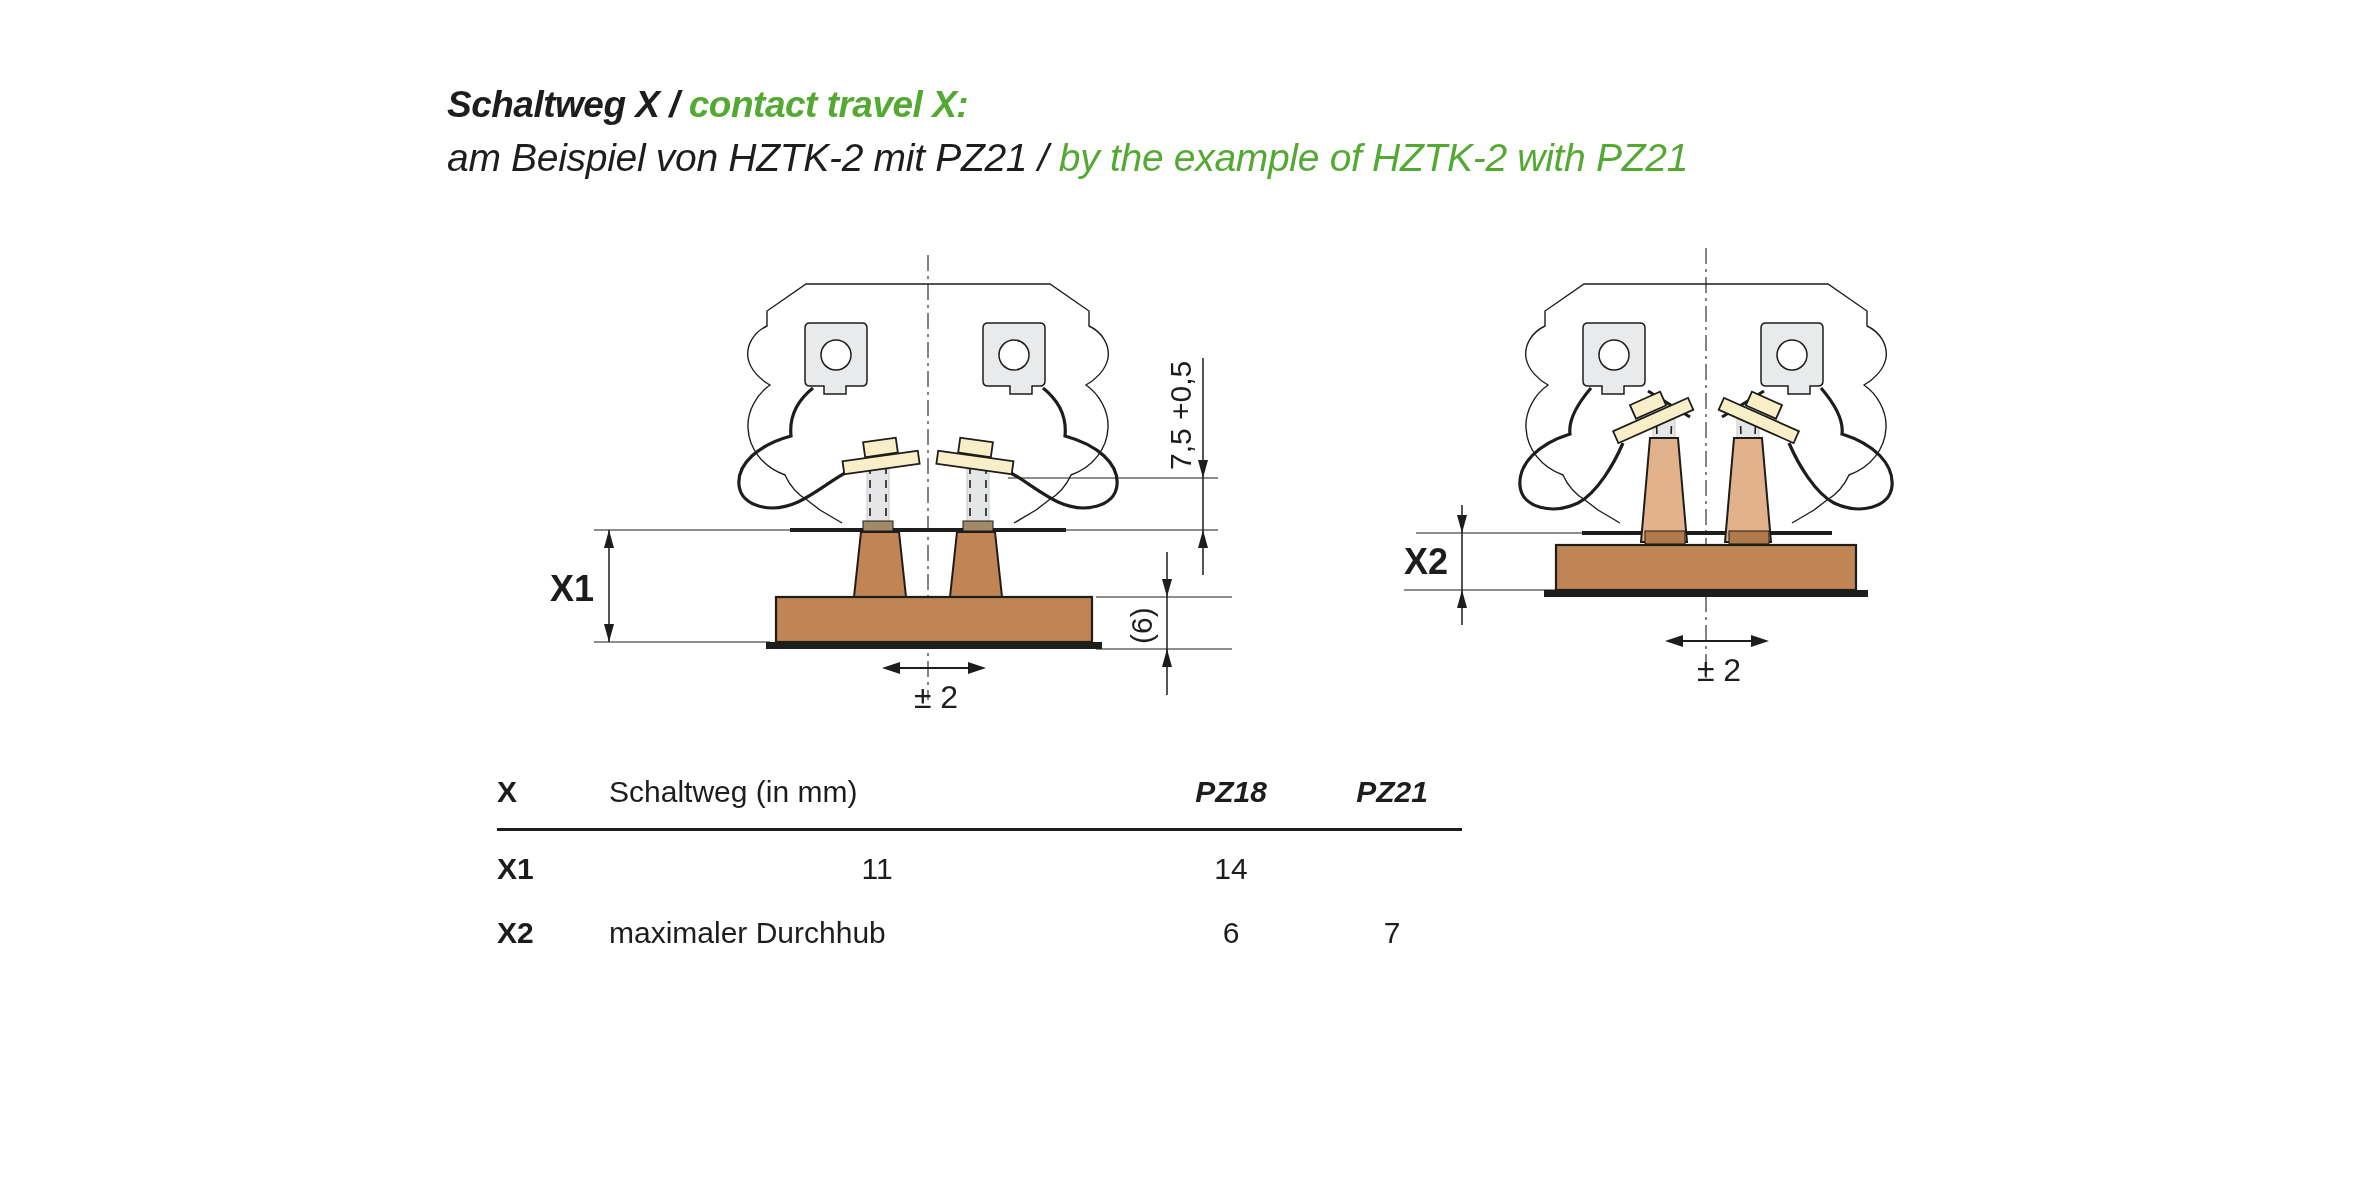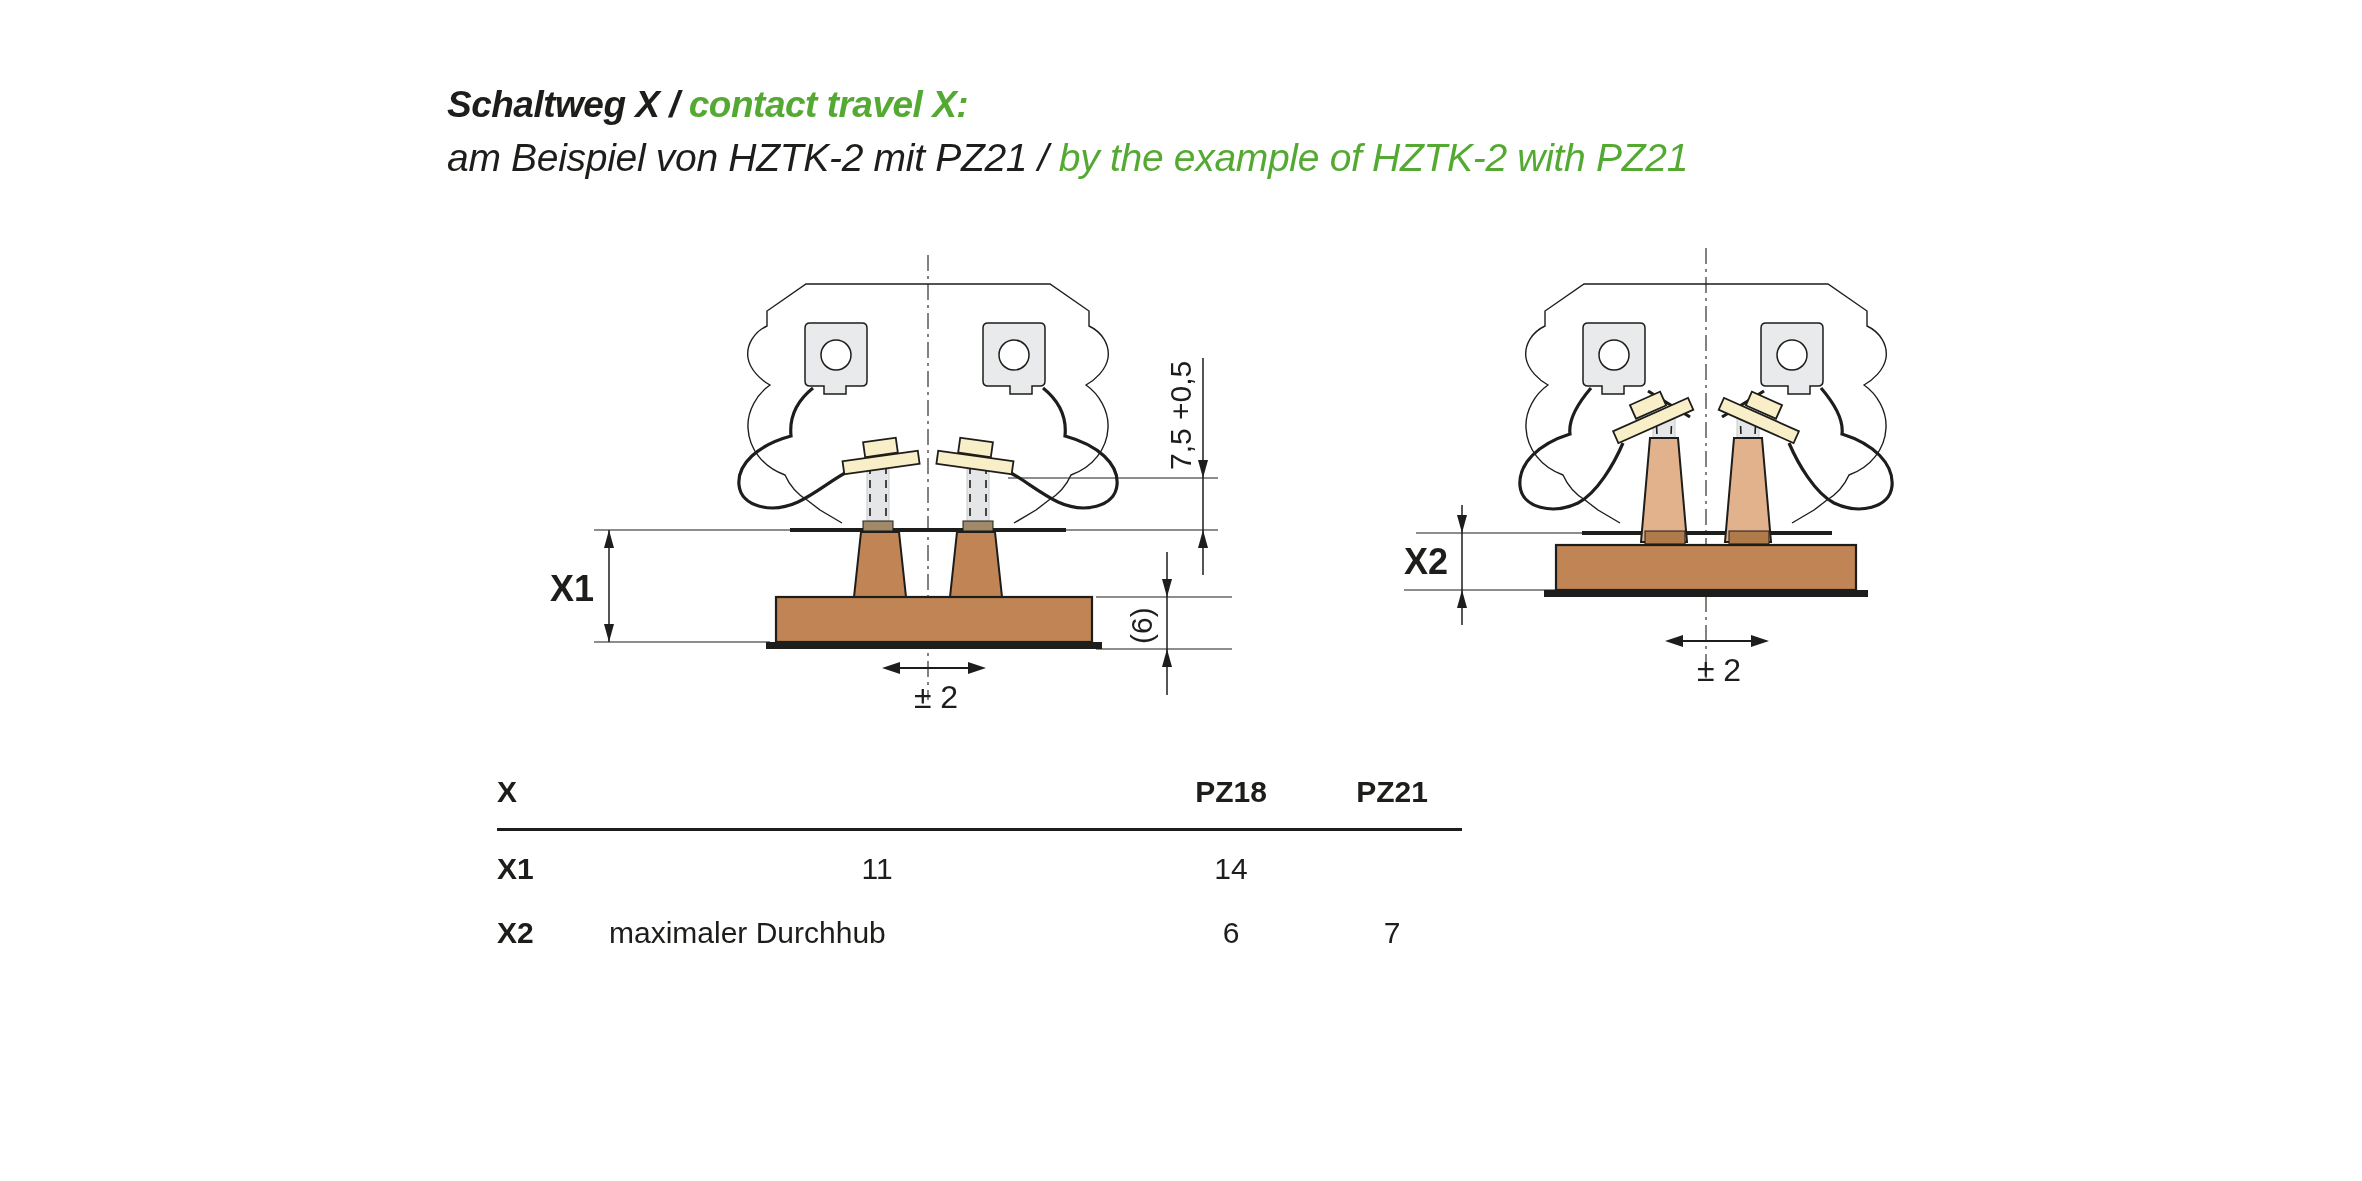--- a/index.html
+++ b/index.html
@@ -11,21 +11,21 @@
   .title-line1{font-size:37px;font-style:italic;font-weight:bold;letter-spacing:-0.5px;}
   .title-line2{font-size:39px;font-style:italic;margin-top:10px;letter-spacing:-0.3px;}
   .de{color:#1d1d1b;}
   .en{color:#54A933;}
   .drawing{position:absolute;left:0;top:0;width:2362px;height:1181px;}
 
   .travel-table{position:absolute;left:497px;top:768px;width:970px;font-size:30px;}
   .trow{display:grid;grid-template-columns:112px 536px 172px 150px;align-items:start;}
   .tkey{font-weight:bold;}
   .tnum,.thcol{text-align:center;}
-  .thcol{font-weight:bold;}
+  .thcol{font-weight:bold;font-style:italic;}
   .cell-de{line-height:48px;}
   .cell-en{line-height:48px;color:#54A933;}
   .trule{height:0;border-top:3px solid #1d1d1b;margin:12px 0 14px 0;width:965px;}
   .trow + .trow{margin-top:16px;}
 </style>
 </head>
 <body>
 
 <div class="stage">
 
@@ -197,20 +197,21 @@
         <polygon points="1769,641 1751,635 1751,647" fill="#1d1d1b"></polygon>
         <text x="1719" y="681" font-size="32" text-anchor="middle" fill="#1d1d1b">± 2</text>
       </g>
     </g>
   </svg>
 
   <div class="travel-table">
     <div class="trow">
       <div class="tkey cell-de">X</div>
       <div>
+        <div class="cell-de">Schaltweg (in mm)</div>
       </div>
       <div class="thcol cell-de">PZ18</div>
       <div class="thcol cell-de">PZ21</div>
     </div>
 
     <div class="trule"></div>
 
     <div class="trow">
       <div class="tkey cell-de">X1</div>
       <div class="tnum cell-de">11</div>

